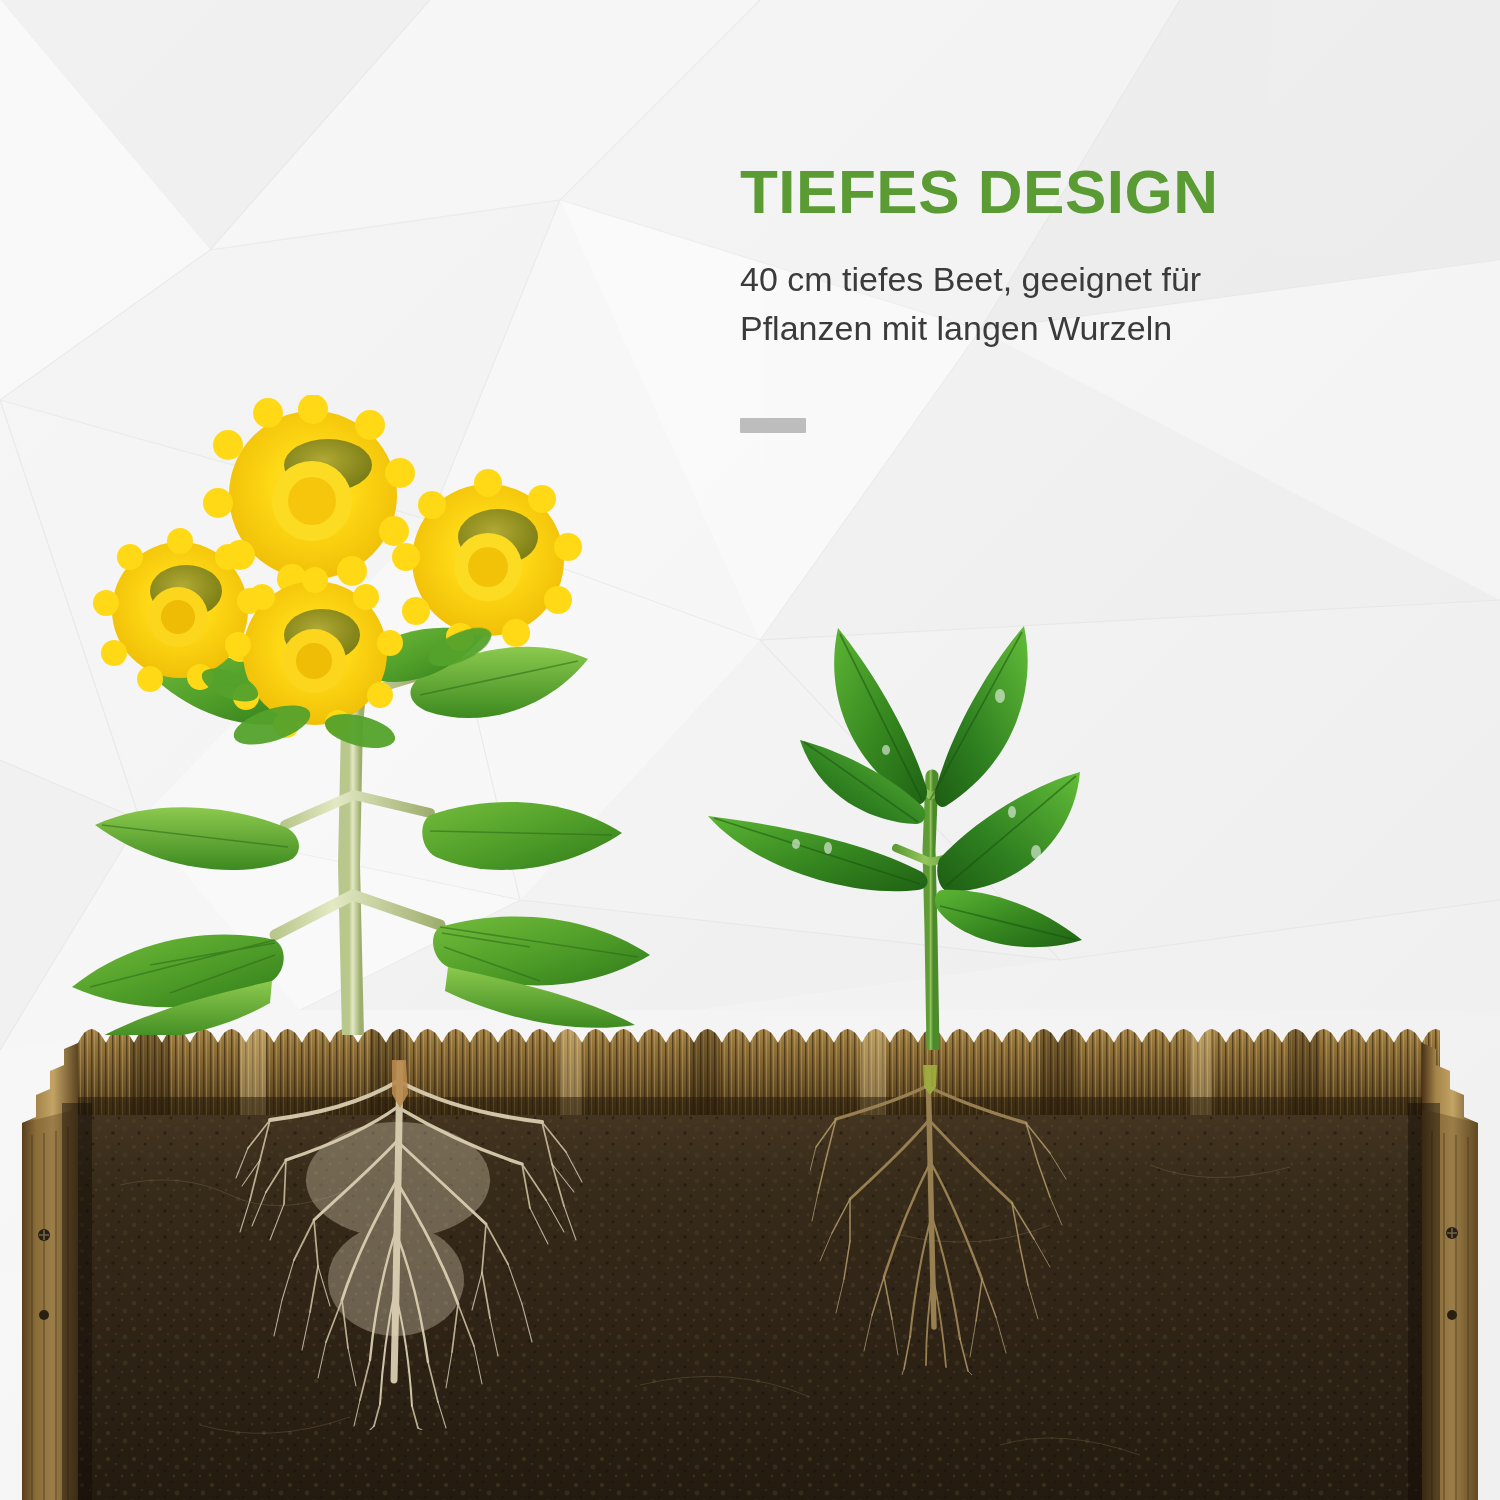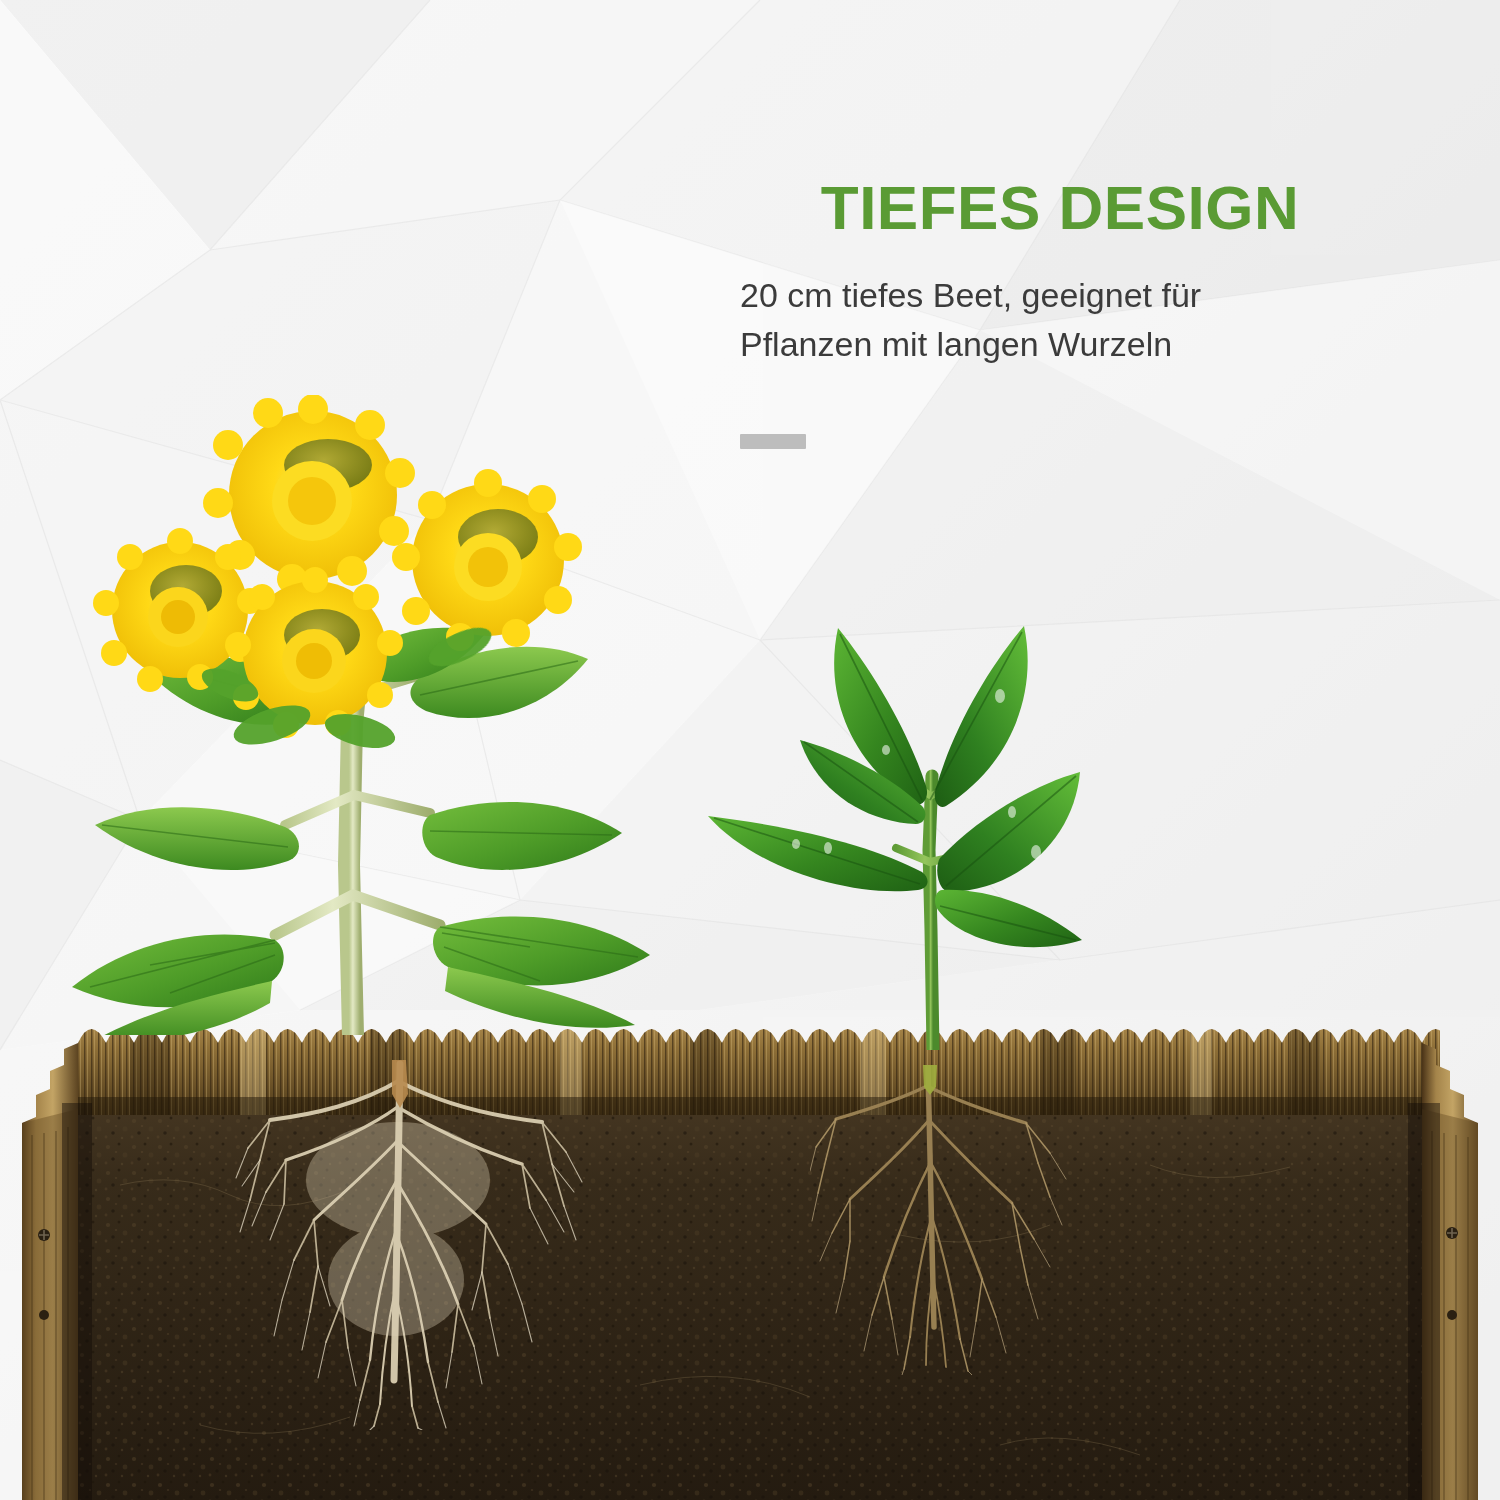--- a/index.html
+++ b/index.html
@@ -10,22 +10,22 @@
     background:#f2f2f2;
   }
 
   
   .bg{position:absolute;inset:0;z-index:0;}
   .bg svg{display:block;width:100%;height:100%;}
 
   
   .copy{position:absolute;left:740px;top:160px;width:640px;z-index:60;}
   .headline{
-    margin:16px;font-size:62px;line-height:1.02;font-weight:700;
-    color:#5a9b34;letter-spacing:.5px;white-space:nowrap;text-align:center;
+    margin:0;font-size:62px;line-height:1.02;font-weight:700;
+    color:#5a9b34;letter-spacing:.5px;white-space:nowrap;
   }
   .subline{
     margin:32px 0 0 0;font-size:34px;line-height:1.42;
     color:#3b3b3b;font-weight:400;max-width:600px;
   }
   .rule{
     margin-top:66px;width:66px;height:15px;background:#bdbdbd;border-radius:1px;
   }
 
   
@@ -83,21 +83,21 @@
       <g opacity="0.35">
         <polygon points="980,330 1500,260 1500,600" fill="#ffffff"></polygon>
         <polygon points="140,820 520,900 300,1010" fill="#ffffff"></polygon>
         <polygon points="560,200 980,330 760,640" fill="#ffffff"></polygon>
       </g>
     </svg>
   </div>
 
   <div class="copy">
     <h1 class="headline">TIEFES DESIGN</h1>
-    <p class="subline">20 cm tiefes Beet, geeignet für Pflanzen mit langen Wurzeln</p>
+    <p class="subline">40 cm tiefes Beet, geeignet für Pflanzen mit langen Wurzeln</p>
     <div class="rule"></div>
   </div>
 
   <div class="plant-left">
     <svg viewBox="0 0 600 640">
       <defs>
         <linearGradient id="lf" x1="0" y1="0" x2="1" y2="1">
           <stop offset="0%" stop-color="#73bd3c"></stop>
             <stop offset="55%" stop-color="#4e9c28"></stop>
             <stop offset="100%" stop-color="#2f7a1a"></stop>

